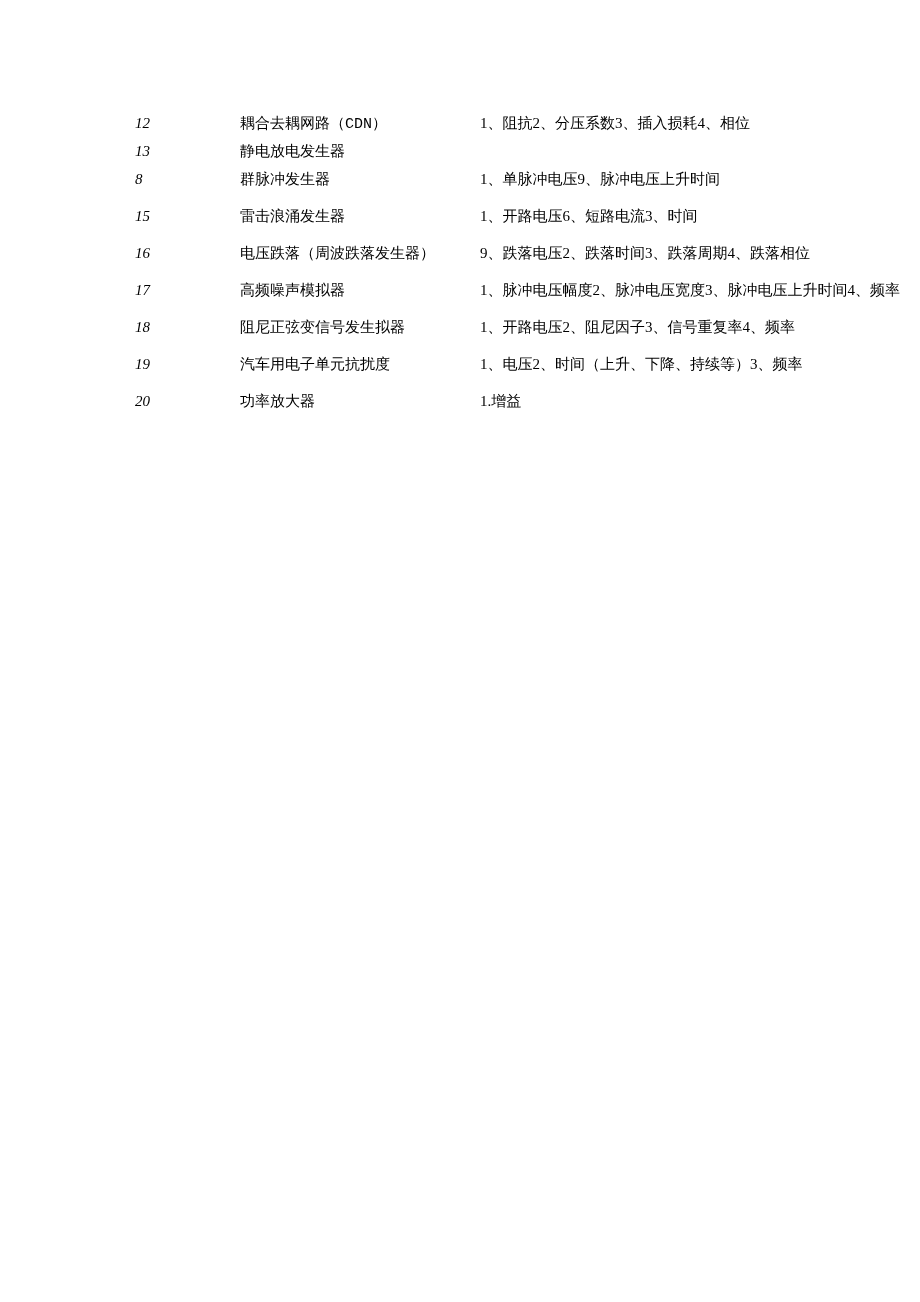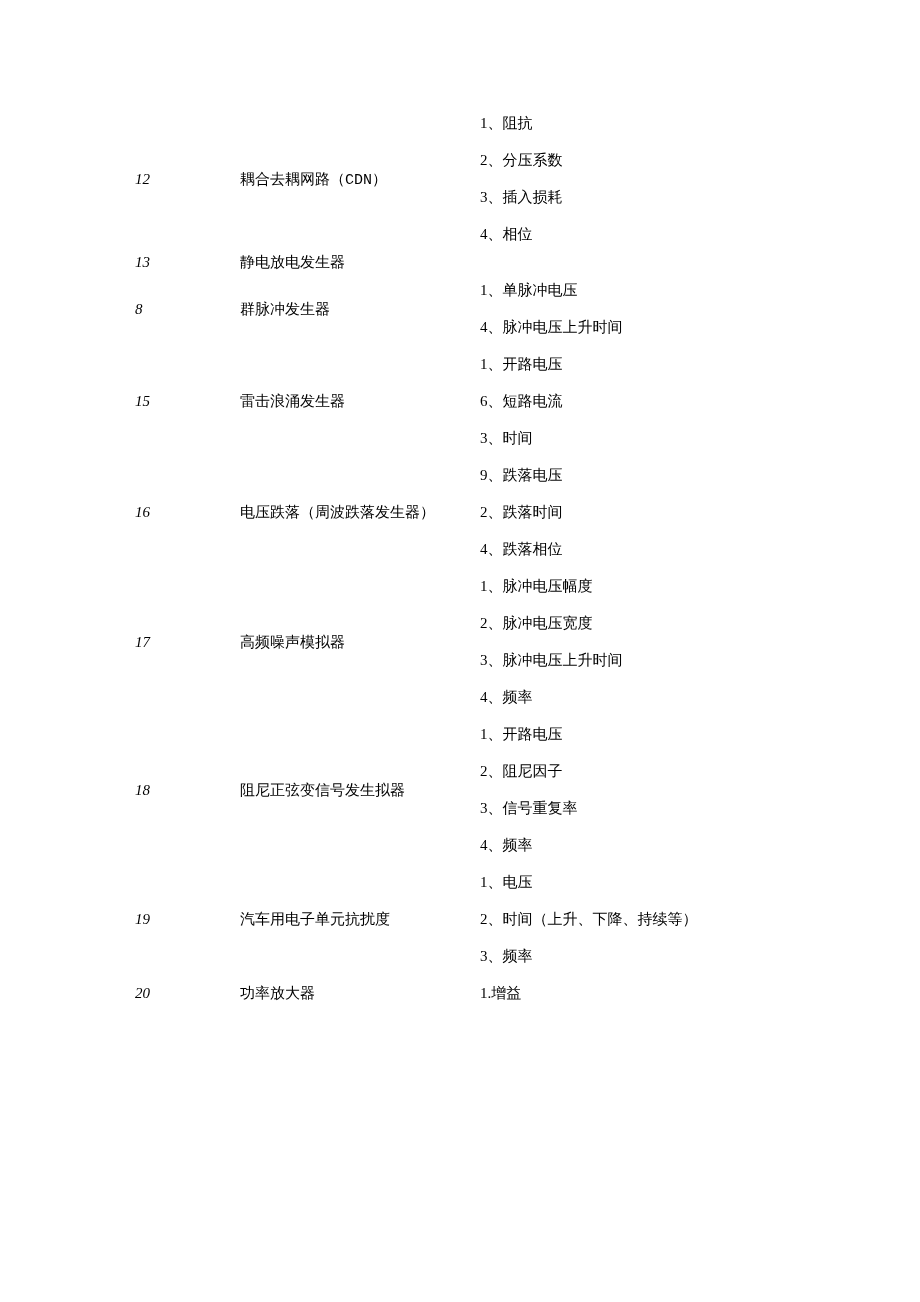--- a/index.html
+++ b/index.html
@@ -31,21 +31,21 @@
       font-style: italic;
     }
     .col-name {
       width: 240px;
       flex-shrink: 0;
       font-family: Liberation Mono, monospace;
     }
     .col-params {
       flex: 1;
       display: flex;
-      flex-direction: column;
+      flex-direction: row;
     }
     .param-line {
       line-height: 37px;
     }
   </style>
 </head>
 <body>
 
 <div class="table-container">
 <div class="row">
@@ -60,38 +60,39 @@
     </div>
     <div class="row">
       <div class="col-index">13</div>
       <div class="col-name">静电放电发生器</div>
     </div>
     <div class="row">
       <div class="col-index">8</div>
       <div class="col-name">群脉冲发生器</div>
       <div class="col-params">
         <div class="param-line">1、单脉冲电压</div>
-        <div class="param-line">4、脉冲电压上升时间</div>
+        <div class="param-line">9、脉冲电压上升时间</div>
       </div>
     </div>
     <div class="row">
       <div class="col-index">15</div>
       <div class="col-name">雷击浪涌发生器</div>
       <div class="col-params">
         <div class="param-line">1、开路电压</div>
         <div class="param-line">6、短路电流</div>
         <div class="param-line">3、时间</div>
       </div>
     </div>
     <div class="row">
       <div class="col-index">16</div>
       <div class="col-name">电压跌落（周波跌落发生器）</div>
       <div class="col-params">
         <div class="param-line">9、跌落电压</div>
         <div class="param-line">2、跌落时间</div>
+        <div class="param-line">3、跌落周期</div>
         <div class="param-line">4、跌落相位</div>
       </div>
     </div>
     <div class="row">
       <div class="col-index">17</div>
       <div class="col-name">高频噪声模拟器</div>
       <div class="col-params">
         <div class="param-line">1、脉冲电压幅度</div>
         <div class="param-line">2、脉冲电压宽度</div>
         <div class="param-line">3、脉冲电压上升时间</div>

